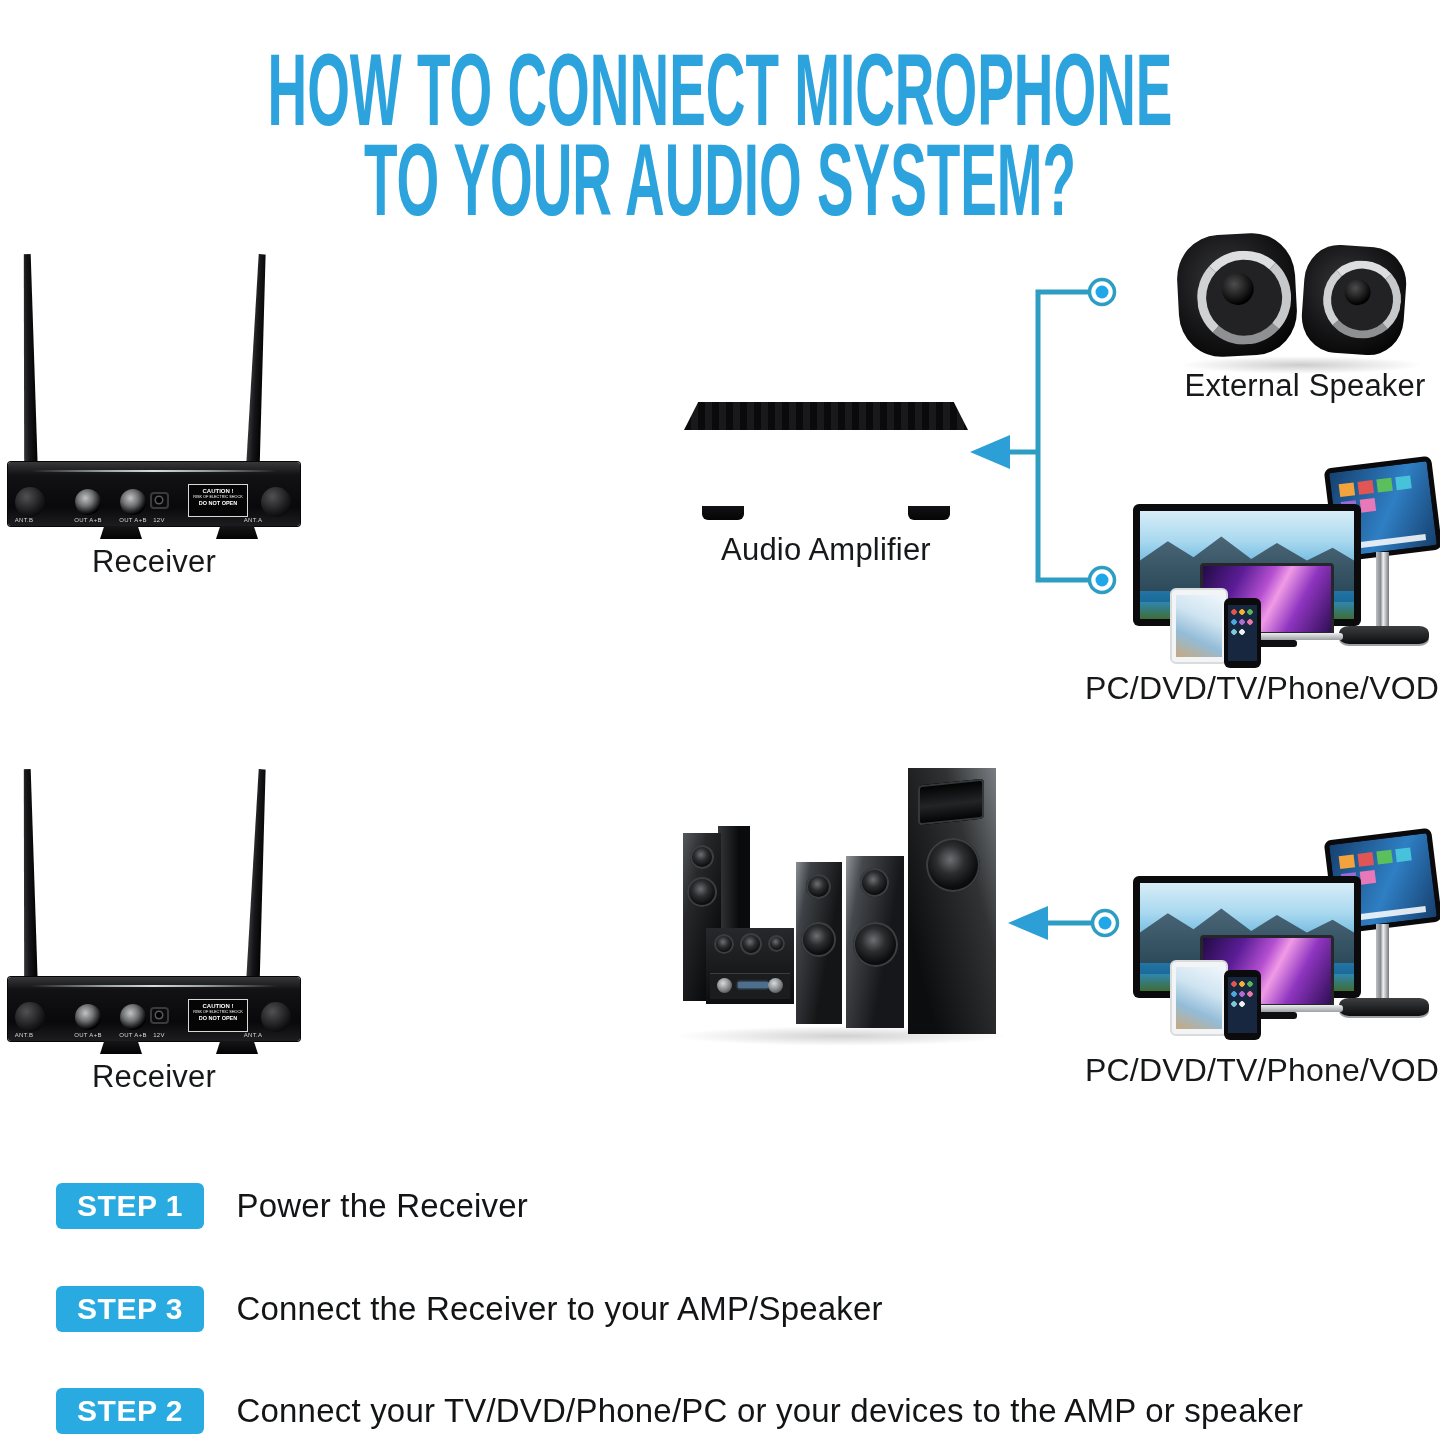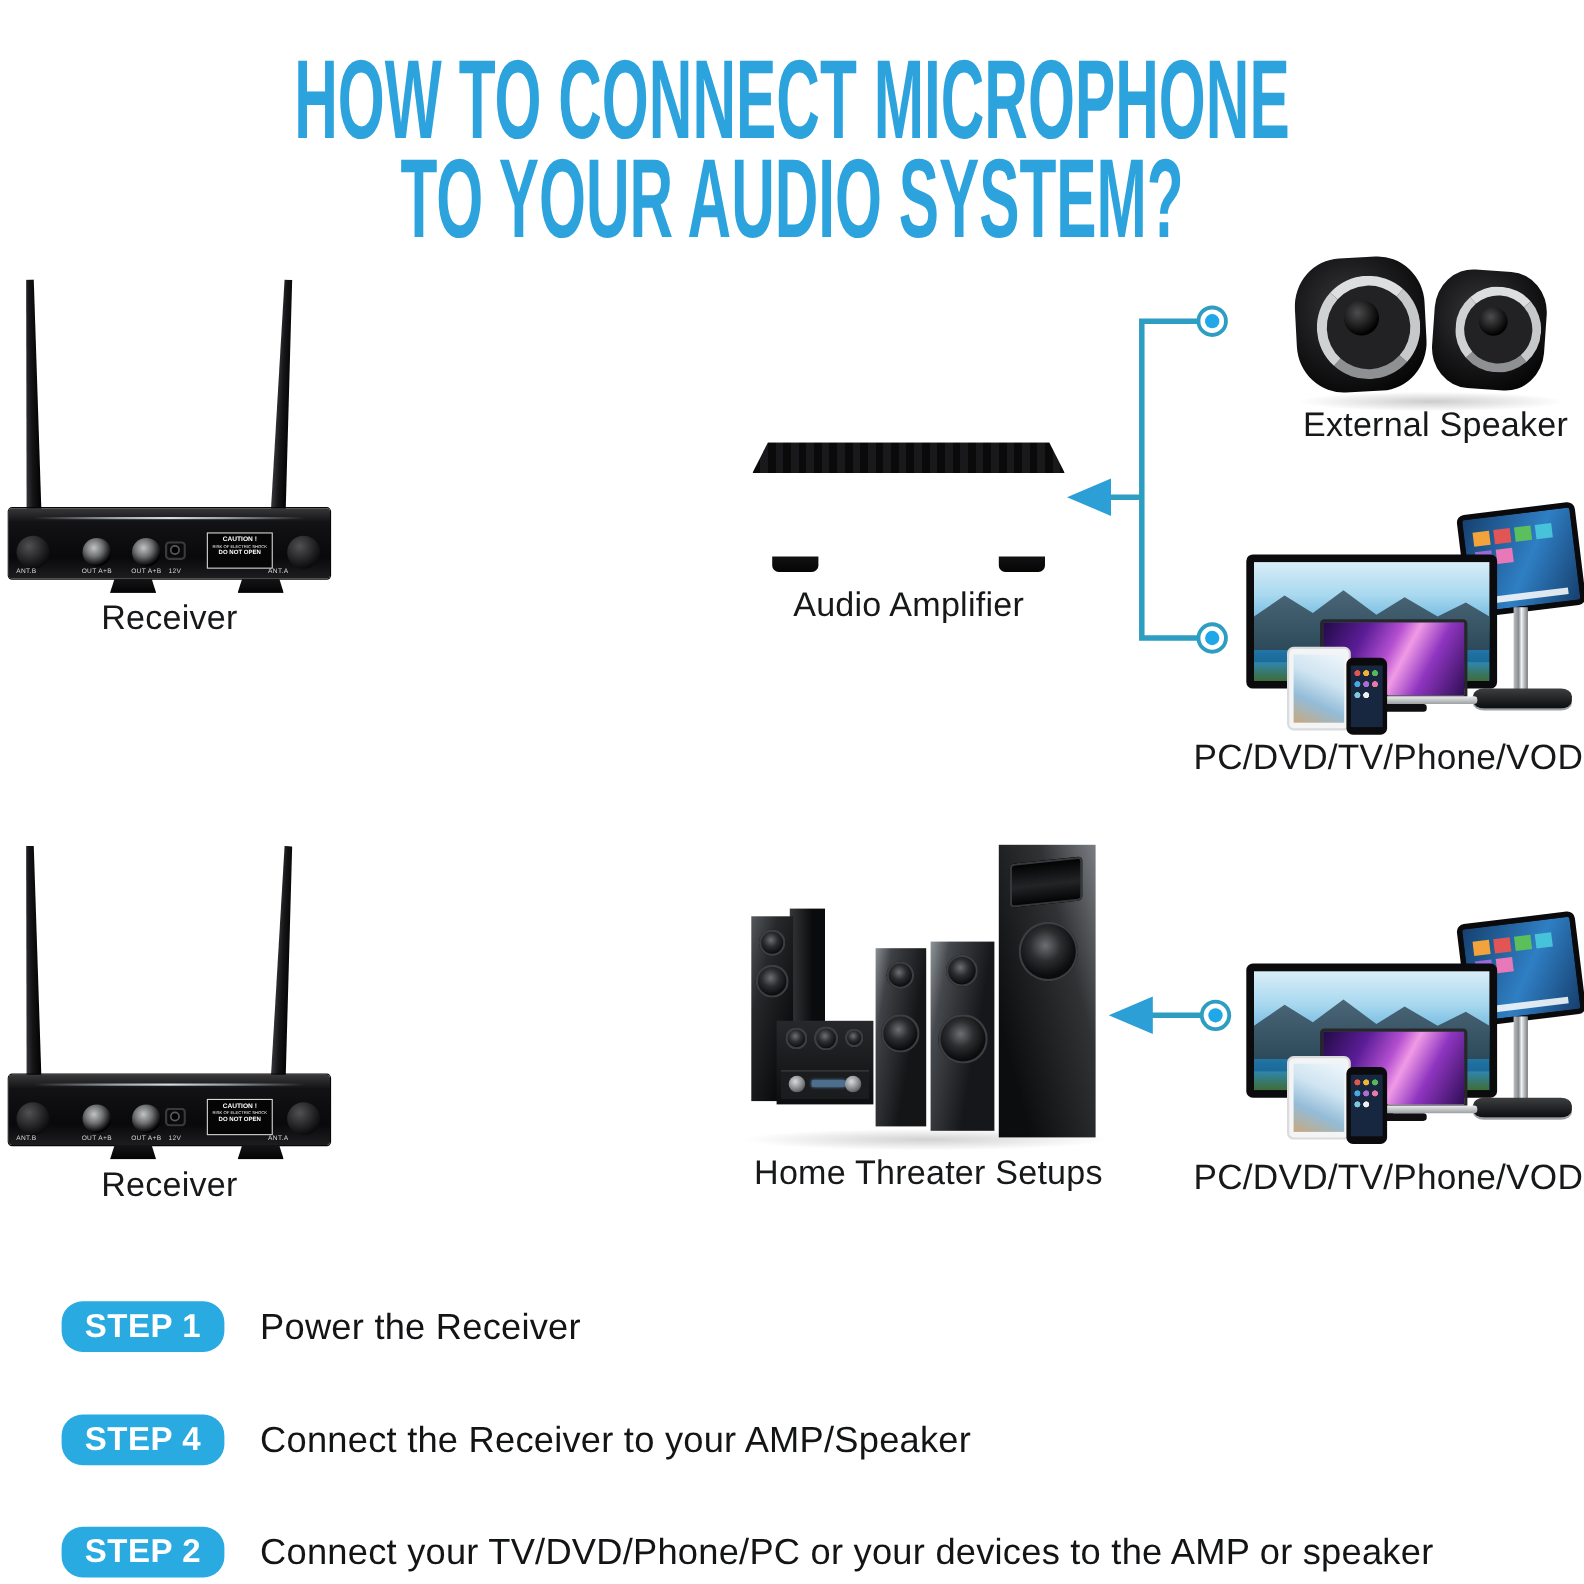--- a/index.html
+++ b/index.html
@@ -173,21 +173,21 @@
   .th-slot{position:absolute;left:10px;top:14px;width:66px;height:40px;border-radius:4px;
        transform:skewY(-6deg);background:linear-gradient(180deg,#000 0%,#222426 55%,#000 100%);
        box-shadow:inset 0 0 0 2px #35383b}
   .th-shadow{position:absolute;left:6px;top:270px;width:336px;height:20px;
        background:radial-gradient(ellipse at center,rgba(0,0,0,.18),rgba(0,0,0,0) 70%)}
   .theater .dev-label{top:292px}
 
   
   .step-row{position:absolute;left:56px;height:46px;white-space:nowrap}
   .step-badge{display:inline-block;vertical-align:top;width:148px;height:46px;line-height:46px;
-       border-radius:19px;background:#29ABE2;color:#fff;font-weight:bold;font-size:30px;text-align:center;
+       border-radius:6px;background:#29ABE2;color:#fff;font-weight:bold;font-size:30px;text-align:center;
        letter-spacing:.5px}
   .step-text{display:inline-block;vertical-align:top;margin-left:28px;line-height:46px;font-size:33px;
        font-weight:500;color:#131416;letter-spacing:.2px}
 </style>
 </head>
 <body>
 
 <div id="canvas">
 
   <svg class="abs" style="left:0;top:22px" width="1440" height="200">
@@ -335,21 +335,20 @@
     </div>
     <div class="th-box th-m2">
       <div class="th-cone" style="left:14px;top:12px;width:29px;height:29px"></div>
       <div class="th-cone" style="left:7px;top:66px;width:45px;height:45px"></div>
     </div>
     <div class="th-box th-r">
       <div class="th-slot"></div>
       <div class="th-cone" style="left:18px;top:70px;width:54px;height:54px"></div>
     </div>
     <div class="th-shadow"></div>
-    <div class="dev-label">Home Threater Setups</div>
   </div>
 
   <div class="devices abs" style="left:1085px;top:824px">
     <div class="kiosk-screen">
         <div class="kiosk-ui"></div>
       </div>
     <div class="kiosk-pole"></div>
     <div class="kiosk-base"></div>
     <div class="tv">
         <div class="tv-screen"></div>
@@ -367,21 +366,21 @@
         <div class="phone-screen"></div>
       </div>
     <div class="dev-label" style="top:228px">PC/DVD/TV/Phone/VOD</div>
   </div>
 
   <div class="step-row" style="top:1183px">
     <span class="step-badge">STEP 1</span>
     <span class="step-text">Power the Receiver</span>
   </div>
   <div class="step-row" style="top:1286px">
-    <span class="step-badge">STEP 4</span>
+    <span class="step-badge">STEP 3</span>
     <span class="step-text">Connect the Receiver to your AMP/Speaker</span>
   </div>
   <div class="step-row" style="top:1388px">
     <span class="step-badge">STEP 2</span>
     <span class="step-text">Connect your TV/DVD/Phone/PC or your devices to the AMP or speaker</span>
   </div>
 
 </div>
 
 </body></html>

